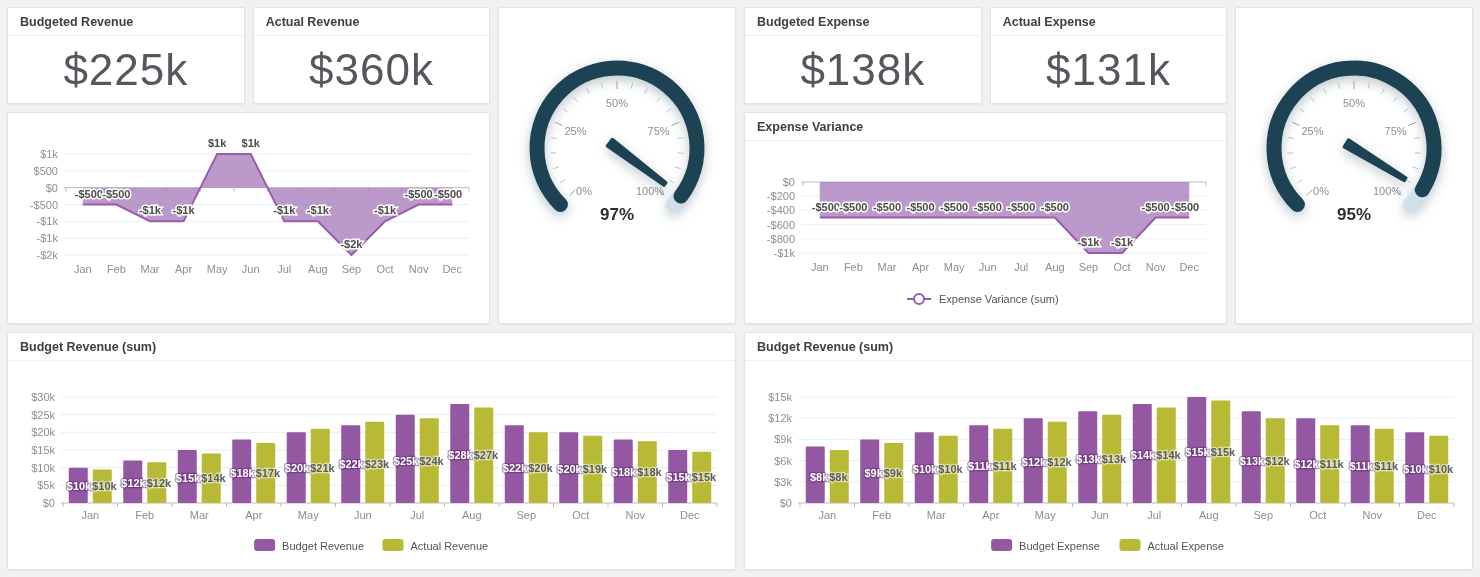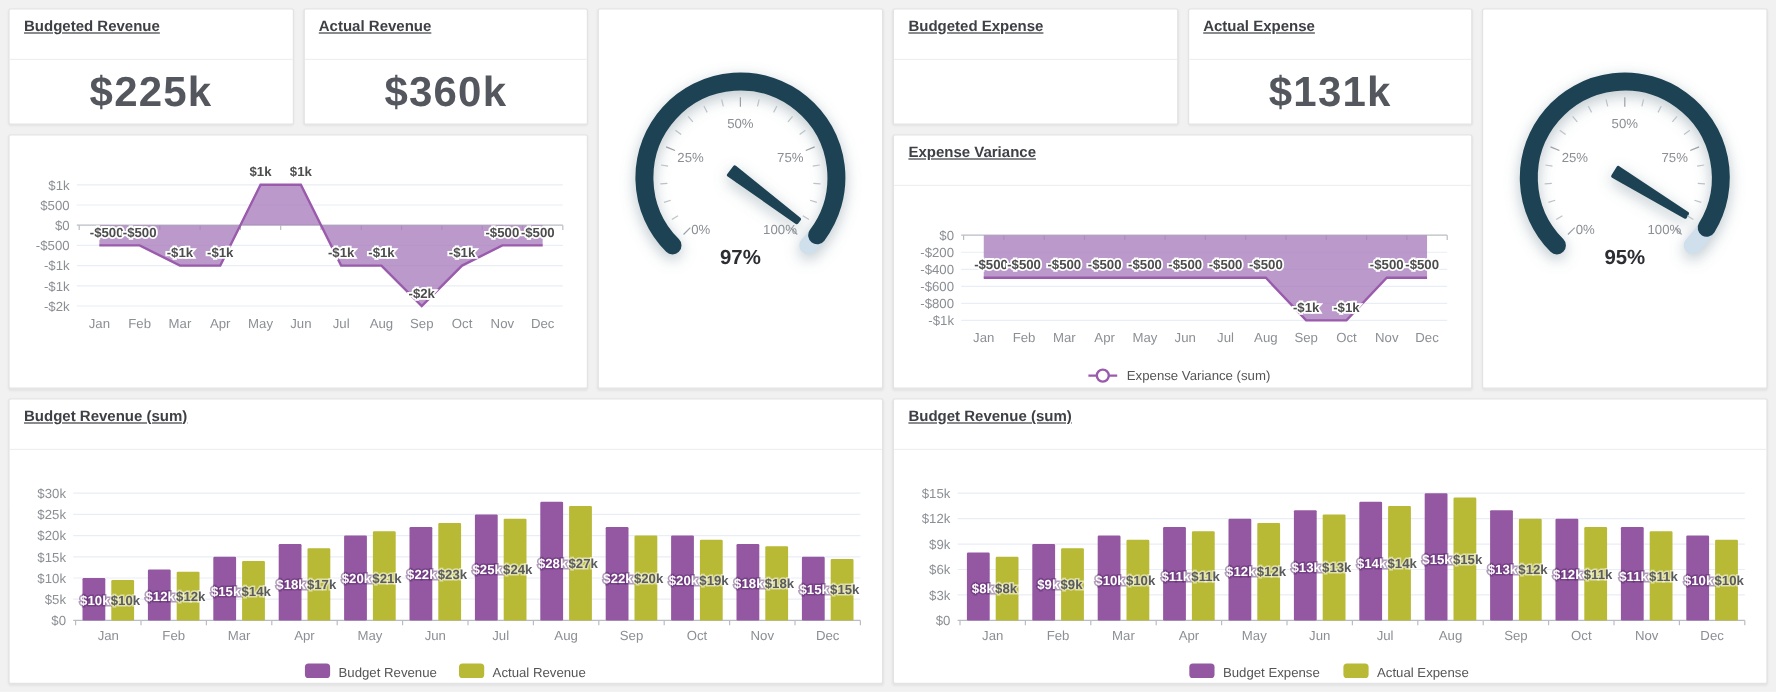--- a/index.html
+++ b/index.html
@@ -1,24 +1,24 @@
 <!DOCTYPE html>
 <html><head>
 <meta charset="utf-8">
 <style>
   html,body{margin:0;padding:0;background:#f1f1f1;font-family:"Liberation Sans",sans-serif;}
   .dash{width:1480px;height:577px;box-sizing:border-box;padding:7px;background:#f1f1f1;
         display:grid;grid-template-columns:repeat(6,1fr);grid-template-rows:97px 212px 1fr;gap:8px;}
   .card{background:#fff;border:1px solid #e3e3e3;border-radius:2px;box-shadow:0 1px 2px rgba(0,0,0,.06);
         display:flex;flex-direction:column;overflow:hidden;min-width:0;min-height:0;}
-  .card-header{flex:0 0 auto;padding:7px 12px 20px;font-size:12.5px;font-weight:bold;color:#3e4046;
-        border-bottom:1px solid #efefef;white-space:nowrap;text-decoration:underline;}
+  .card-header{flex:0 0 auto;padding:7px 12px 6px;font-size:12.5px;font-weight:bold;color:#3e4046;
+        border-bottom:1px solid #efefef;white-space:nowrap;}
   .card-body{flex:1 1 auto;position:relative;min-height:0;}
   .kpi .card-body{display:flex;align-items:center;justify-content:center;}
-  .kpi-value{font-size:35px;font-weight:700;color:#54575d;letter-spacing:1px;}
+  .kpi-value{font-size:44px;font-weight:400;color:#54575d;letter-spacing:1px;}
   .pos-kpi1{grid-column:1;grid-row:1}.pos-kpi2{grid-column:2;grid-row:1}
   .pos-gauge1{grid-column:3;grid-row:1/3}.pos-kpi3{grid-column:4;grid-row:1}
   .pos-kpi4{grid-column:5;grid-row:1}.pos-gauge2{grid-column:6;grid-row:1/3}
   .pos-area1{grid-column:1/3;grid-row:2}.pos-area2{grid-column:4/6;grid-row:2}
   .pos-bar1{grid-column:1/4;grid-row:3}.pos-bar2{grid-column:4/7;grid-row:3}
   svg{display:block;}
 </style>
 </head>
 <body>
 
@@ -75,20 +75,23 @@
           <text x="118" y="99" fill="#8b8f94" font-size="11" text-anchor="middle" font-family="&quot;Liberation Sans&quot;,sans-serif">50%</text>
           <text x="159.5745789630079" y="126.77924554357097" fill="#8b8f94" font-size="11" text-anchor="middle" font-family="&quot;Liberation Sans&quot;,sans-serif">75%</text>
           <text x="151" y="187" fill="#8b8f94" font-size="11" text-anchor="middle" font-family="&quot;Liberation Sans&quot;,sans-serif">100%</text>
           <text x="118" y="212" fill="#2c2e33" font-size="17" text-anchor="middle" font-family="&quot;Liberation Sans&quot;,sans-serif" font-weight="bold">97%</text>
         </svg>
       </div>
   </div>
 
   <div class="card kpi pos-kpi3">
     <div class="card-header">Budgeted Expense</div>
+    <div class="card-body">
+        <span class="kpi-value">$138k</span>
+      </div>
   </div>
 
   <div class="card kpi pos-kpi4">
     <div class="card-header">Actual Expense</div>
     <div class="card-body">
         <span class="kpi-value">$131k</span>
       </div>
   </div>
 
   <div class="card pos-gauge2">

